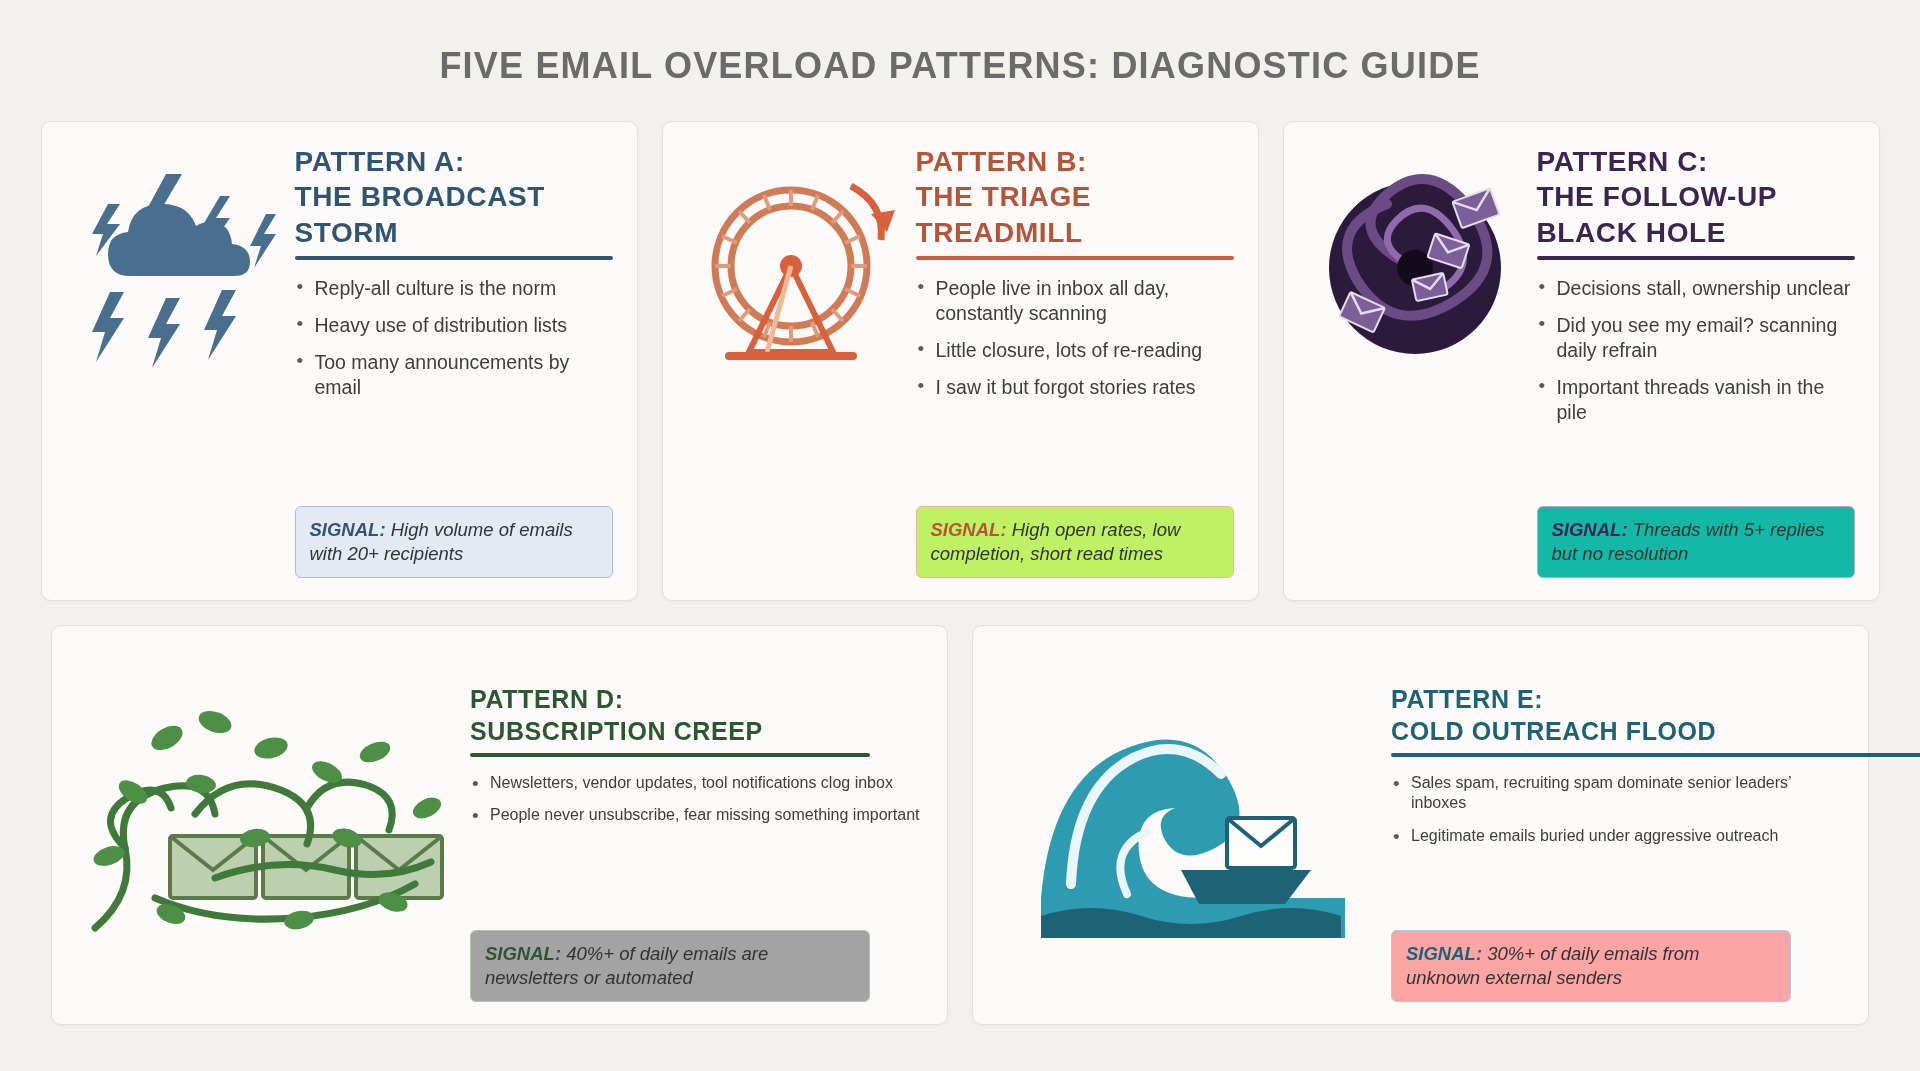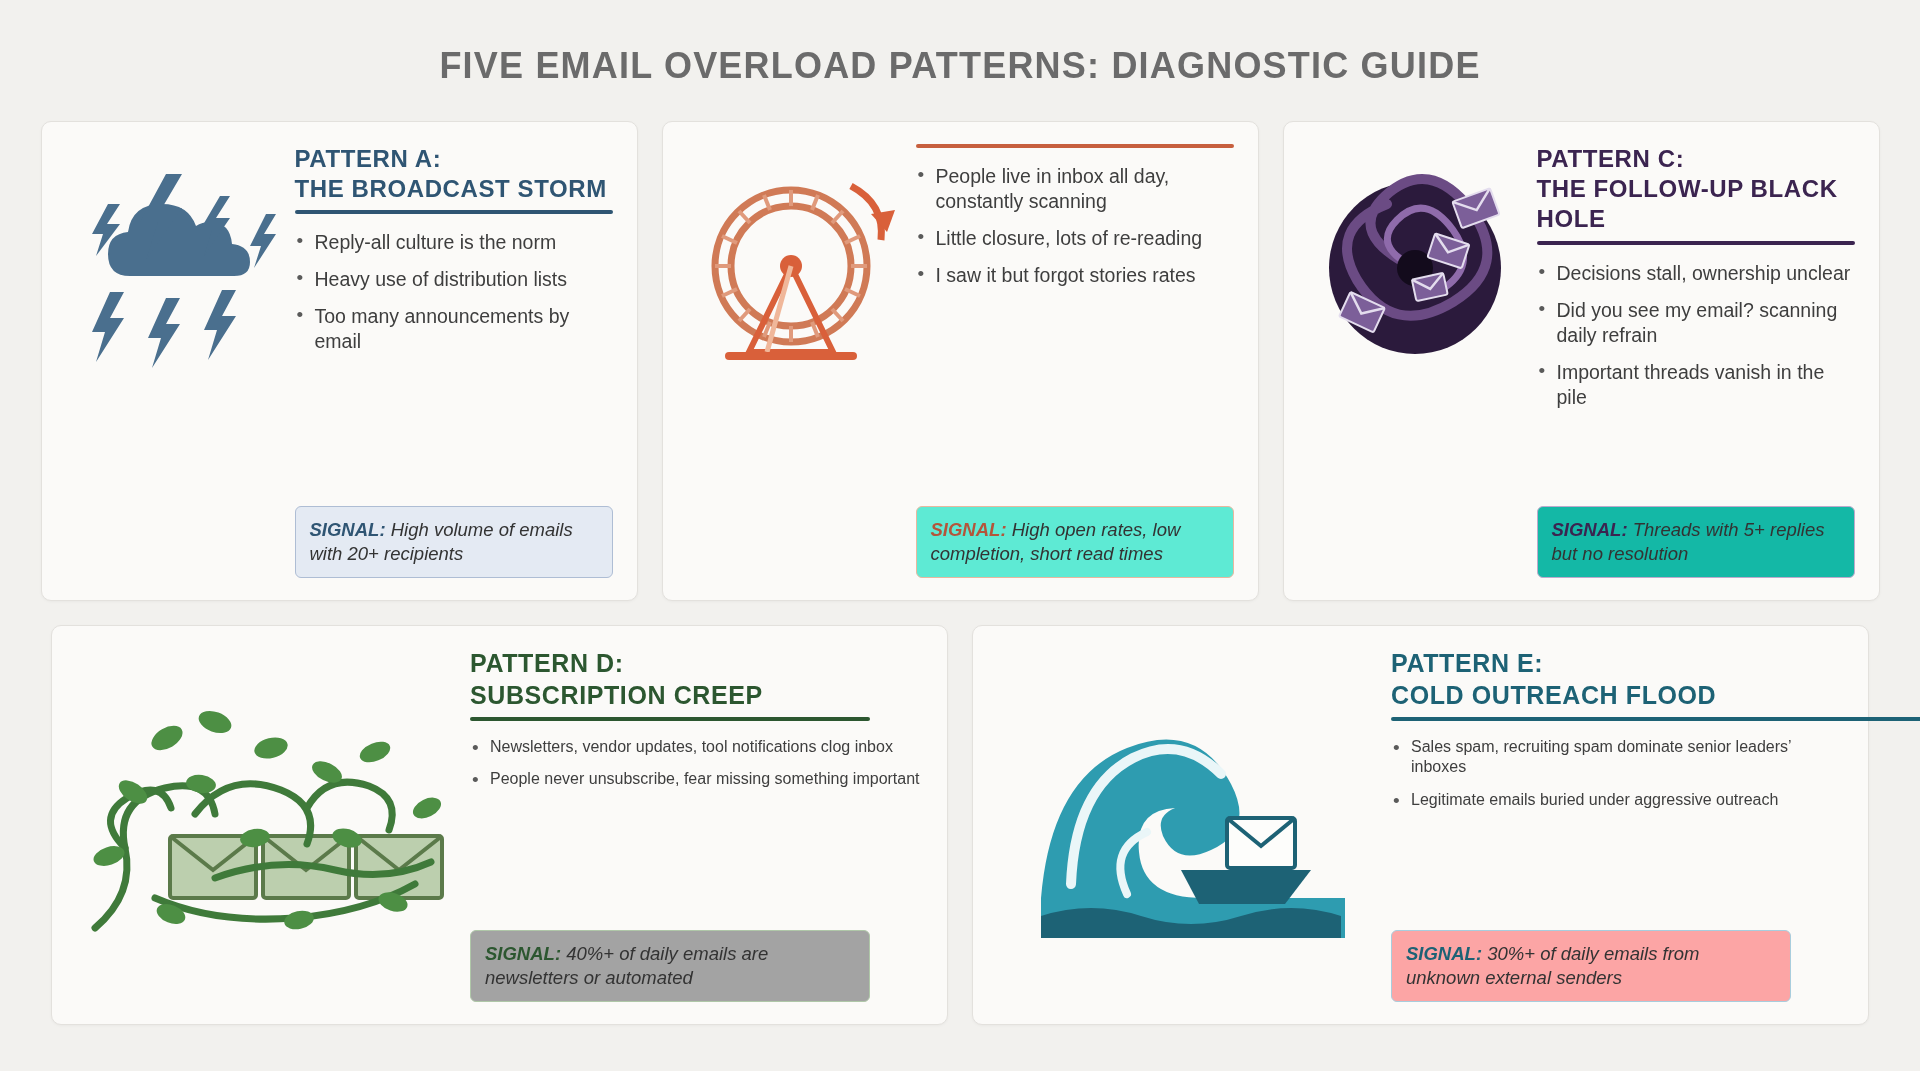--- a/index.html
+++ b/index.html
@@ -53,21 +53,21 @@
   .card-top .art { width: 235px; }
   .card-bottom .art { width: 400px; padding-top: 40px; }
 
   .content {
     flex: 1 1 auto;
     display: flex;
     flex-direction: column;
     min-width: 0;
   }
   .pattern-label {
-    font-size: 24px;
+    font-size: 28px;
     font-weight: bold;
     letter-spacing: 0.6px;
     text-transform: uppercase;
     line-height: 1.26;
     margin: 0 0 6px 0;
   }
   .rule {
     height: 4px;
     width: 100%;
     border-radius: 2px;
@@ -112,40 +112,40 @@
   .card-bottom .signal { margin-top: 14px; max-width: 400px; }
 
   
   .a .pattern-label { color: #2f5573; }
   .a .rule { background: #2f5573; }
   .a .signal { background: #e4eaf3; border-color: #aebdd4; }
   .a .signal b { color: #2f5573; }
 
   .b .pattern-label { color: #b4553a; }
   .b .rule { background: #c75f3e; }
-  .b .signal { background: #5eead4; border-color: #e9b79f; }
+  .b .signal { background: #bef264; border-color: #e9b79f; }
   .b .signal b { color: #b4553a; }
 
   .c .pattern-label { color: #3b2450; }
   .c .rule { background: #3b2450; }
   .c .signal { background: #14b8a6; border-color: #bda9cc; }
   .c .signal b { color: #3b2450; }
 
   .d .pattern-label { color: #2c5730; }
   .d .rule { background: #2c5730; width: 400px; }
   .d .signal { background: #a3a3a3; border-color: #afc7a8; }
   .d .signal b { color: #2c5730; }
 
   .e .pattern-label { color: #1d6275; }
   .e .rule { background: #1d6275; width: 575px; }
   .e .signal { background: #fca5a5; border-color: #a8cddd; }
   .e .signal b { color: #1d6275; }
 
   .card-bottom ul.bullets li { font-size: 16px; }
-  .card-bottom .pattern-label { font-size: 25px; }
+  .card-bottom .pattern-label { font-size: 25px; margin-top: 36px; }
   svg { display: block; }
 </style>
 </head>
 <body>
 
 <div class="page-title">Five Email Overload Patterns: Diagnostic Guide</div>
 
 <div class="row row-top">
 
   <div class="card card-top a">
@@ -206,20 +206,22 @@
         </g>
         <circle cx="100" cy="110" r="11" fill="#d9603a"></circle>
         <path d="M100 110 L58 196 L142 196 Z" fill="none" stroke="#d9603a" stroke-width="6"></path>
         <path d="M100 110 L76 196" fill="none" stroke="#f0b79a" stroke-width="5"></path>
         <line x1="38" y1="200" x2="162" y2="200" stroke="#d9603a" stroke-width="8" stroke-linecap="round"></line>
         <path d="M160 30 q34 18 30 54" fill="none" stroke="#d9603a" stroke-width="7"></path>
         <polygon points="196,76 180,58 204,54" fill="#d9603a"></polygon>
       </svg>
     </div>
     <div class="content">
+      <div class="pattern-label" style="white-space:pre-line">Pattern B:
+The Triage Treadmill</div>
       <div class="rule"></div>
       <ul class="bullets">
         <li>People live in inbox all day, constantly scanning</li>
         <li>Little closure, lots of re-reading</li>
         <li>I saw it but forgot stories rates</li>
       </ul>
       <div class="signal">
         <b>SIGNAL:</b>
         <span>High open rates, low completion, short read times</span>
       </div>

